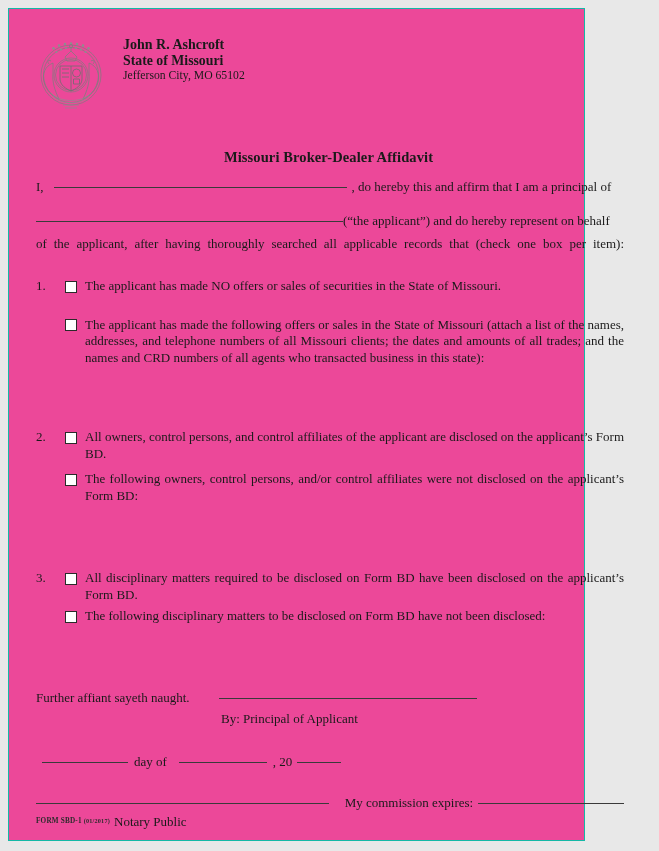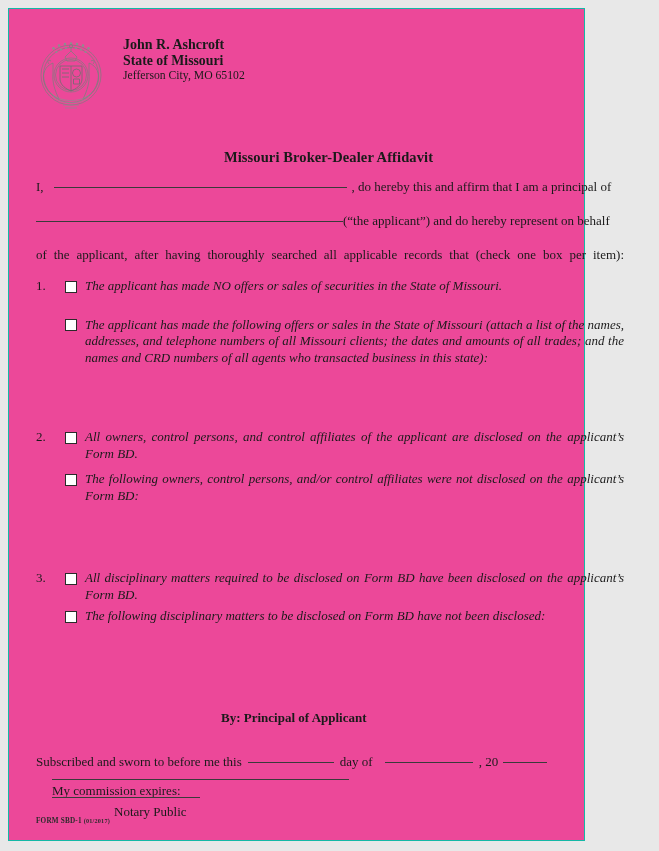--- a/index.html
+++ b/index.html
@@ -106,21 +106,21 @@
     white-space: nowrap;
   }
   .blank-name2 {
     width: 307px;
     position: relative;
     top: -3px;
   }
   .intro-just {
     text-align: justify;
     text-align-last: justify;
-    margin-top: 18px;
+    margin-top: 7px;
   }
 
   
   .item {
     display: flex;
     align-items: flex-start;
   }
   .item-num {
     width: 29px;
     flex: 0 0 auto;
@@ -133,21 +133,20 @@
     border: 1.3px solid #2a2a2a;
     box-sizing: border-box;
     flex: 0 0 auto;
     margin-top: 2.5px;
     margin-right: 8px;
     background: #fff;
   }
   .item-txt {
     flex: 1 1 auto;
     text-align: justify;
-    font-style: italic;
   }
   .item-txt.nojust { text-align: left; }
 
   .sec1 { position: absolute; left: 0; top: 99px; width: 588px; }
   .sec1-b { margin-top: 22px; padding-left: 29px; }
   .sec2 { position: absolute; left: 0; top: 250px; width: 588px; }
   .sec2-b { margin-top: 9px; padding-left: 29px; }
   .sec3 { position: absolute; left: 0; top: 391px; width: 588px; }
   .sec3-b { margin-top: 5px; padding-left: 29px; }
 
@@ -164,41 +163,39 @@
     align-items: baseline;
     white-space: nowrap;
   }
   .sig-line {
     width: 258px;
     margin-left: 29px;
     position: relative;
     top: -3px;
   }
   .by-label {
-    margin-top: 20px;
+    margin-top: 4px;
     padding-left: 185px;
     white-space: nowrap;
-    font-weight: bold;
   }
   .sworn-row {
     margin-top: 27px;
     display: flex;
     align-items: baseline;
     white-space: nowrap;
   }
   .blank-day { width: 86px; margin: 0 6px; position: relative; top: -3px; }
   .blank-month { width: 88px; margin: 0 6px 0 12px; position: relative; top: -3px; }
   .blank-yr { width: 44px; margin-left: 5px; position: relative; top: -3px; }
 
   .notary-row {
-    margin-top: 12px;
-    display: flex;
-    align-items: baseline;
-    white-space: nowrap;
-    flex-direction: column;
+    margin-top: 24px;
+    display: flex;
+    align-items: baseline;
+    white-space: nowrap;
   }
   .blank-notary { width: 297px; position: relative; top: -3px; }
   .mce-label { margin-left: 16px; }
   .blank-mce { width: 148px; margin-left: 5px; position: relative; top: -3px; }
   .notary-caption {
     margin-top: 3px;
     padding-left: 78px;
   }
 
   
@@ -329,24 +326,27 @@
         <div class="item-txt">All disciplinary matters required to be disclosed on Form BD have been disclosed on the applicant’s Form BD.</div>
       </div>
       <div class="item sec3-b">
         <div class="cb"></div>
         <div class="item-txt nojust">The following disciplinary matters to be disclosed on Form BD have not been disclosed:</div>
       </div>
     </div>
 
     <div class="sig-block">
 
+      <div class="sig-row1">
+        <span>Further affiant sayeth naught.</span>
+        <span class="rule sig-line"></span>
+      </div>
       <div class="by-label">By: Principal of Applicant</div>
 
       <div class="sworn-row">
-        <span>Subscribed and sworn to before me this</span>
         <span class="rule blank-day"></span>
         <span>day of</span>
         <span class="rule blank-month"></span>
         <span>, 20</span>
         <span class="rule blank-yr"></span>
       </div>
 
       <div class="notary-row">
         <span class="rule blank-notary"></span>
         <span class="mce-label">My commission expires:</span>

